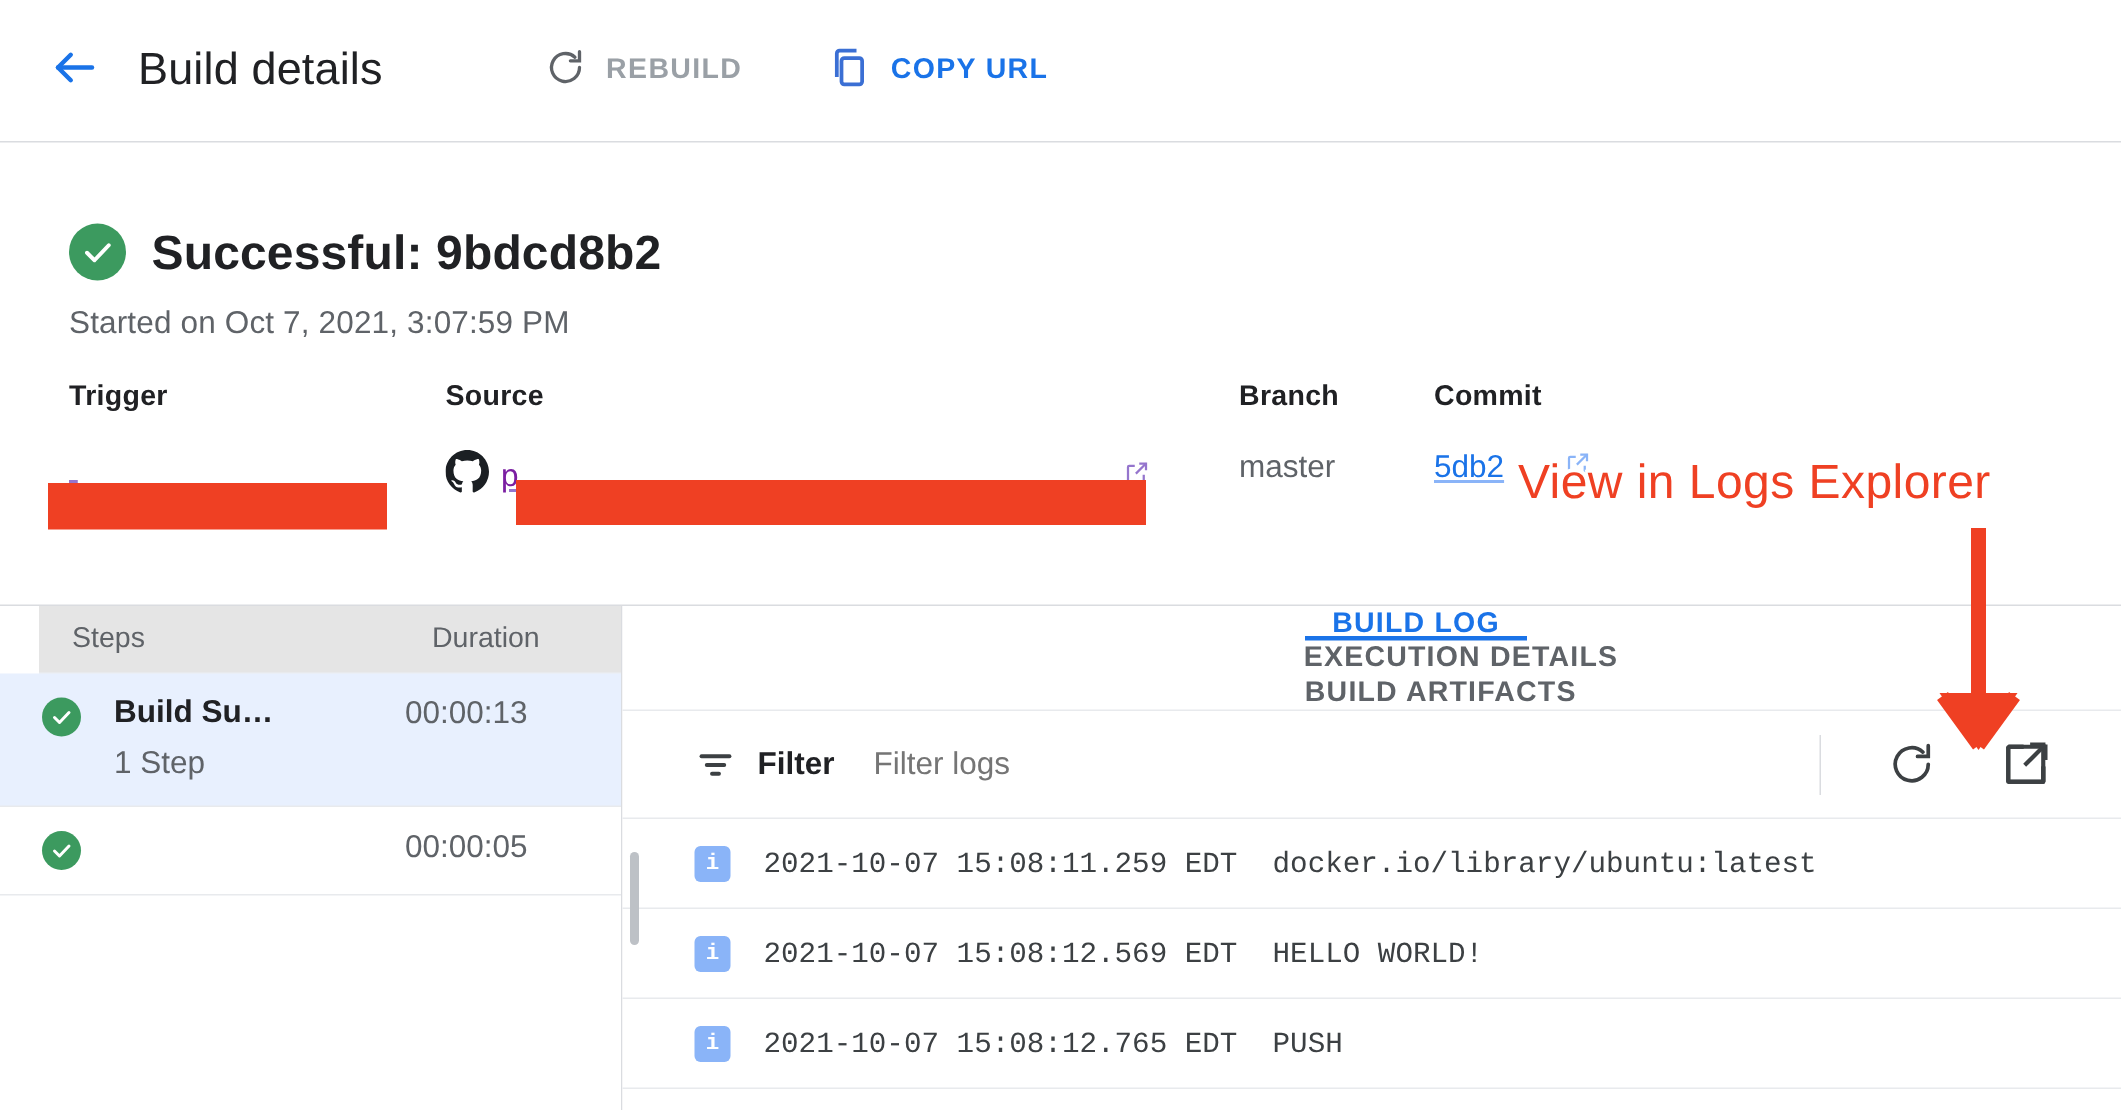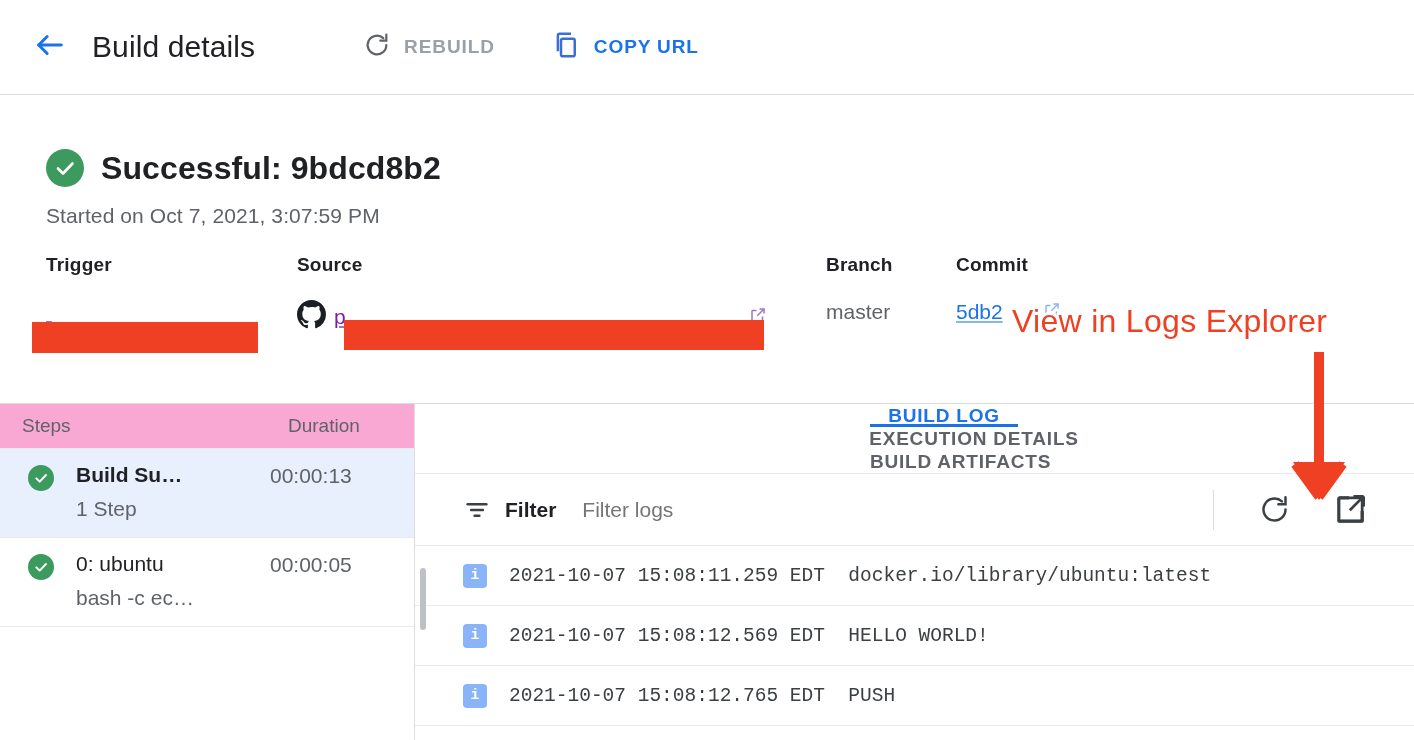--- a/index.html
+++ b/index.html
@@ -90,22 +90,22 @@
     display: flex; border-top: 1px solid #dadce0;
   }
 
   
   .steps-pane {
     width: 415px; height: 337px; border-right: 1px solid #dadce0;
     background: #fff; flex: none; position: relative;
   }
   .steps-head {
     height: 45px; display: flex; align-items: center;
-    background: #f9a8d4; border-bottom: 1px solid #e8eaed;
-    font-size: 19px; color: #5f6368;
+    background: #e5e5e5; border-bottom: 1px solid #e8eaed;
+    font-size: 19px; color: #5f6368; margin-left: 26px;
   }
   .steps-head .c1 { margin-left: 22px; }
   .steps-head .c2 { position: absolute; left: 288px; }
   .step-row {
     position: relative; display: flex; padding: 14px 0 16px 0;
     border-bottom: 1px solid #e8eaed; cursor: pointer;
   }
   .step-row.selected { background: #e8f0fe; }
   .step-check {
     width: 26px; height: 26px; border-radius: 50%; background: #3c9a5f;
@@ -326,24 +326,20 @@
         </div>
         <div class="step-dur">00:00:13</div>
       </div>
 
       <div class="step-row">
         <span class="step-check">
           <svg width="16" height="16" viewBox="0 0 24 24" fill="none" stroke="#fff" stroke-width="3" stroke-linecap="round" stroke-linejoin="round">
             <polyline points="5 12.5 10 17.5 19.5 7.5"></polyline>
           </svg>
         </span>
-        <div class="step-body">
-          <div class="step-name">0: ubuntu</div>
-          <div class="step-sub">bash -c ec…</div>
-        </div>
         <div class="step-dur">00:00:05</div>
       </div>
     </div>
 
     <div class="logs-pane">
 
       <div class="tabs">
         <div class="tab t1 active">BUILD LOG</div>
         <div class="tab t2">EXECUTION DETAILS</div>
         <div class="tab t3">BUILD ARTIFACTS</div>

